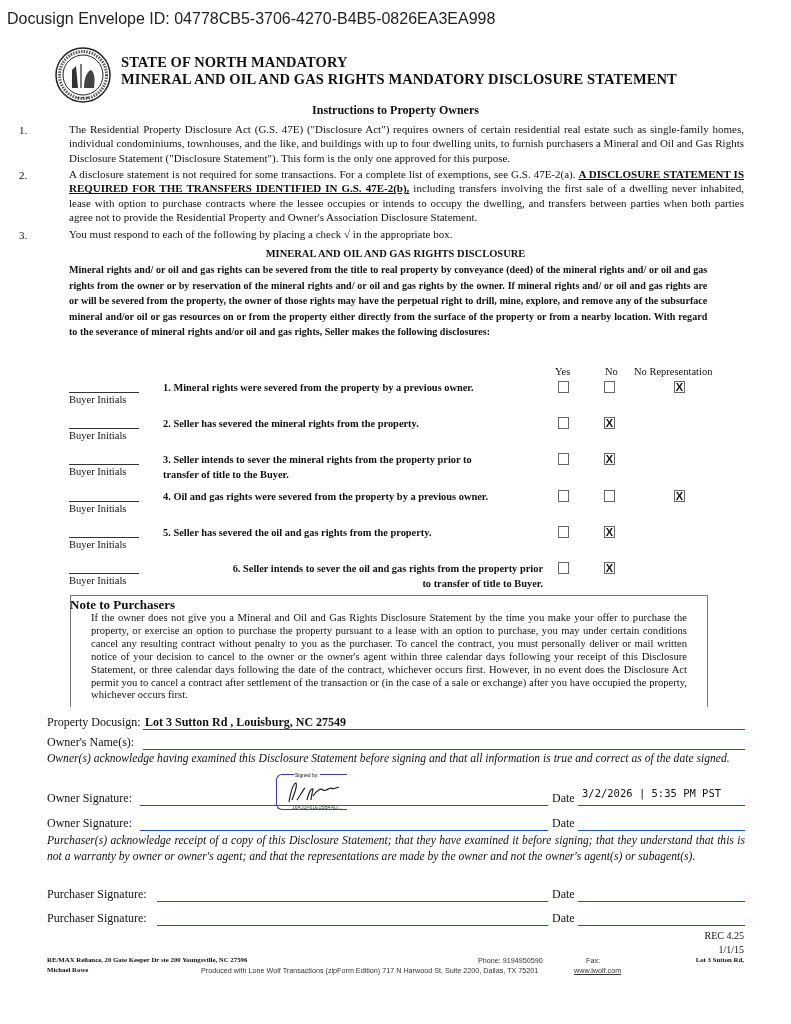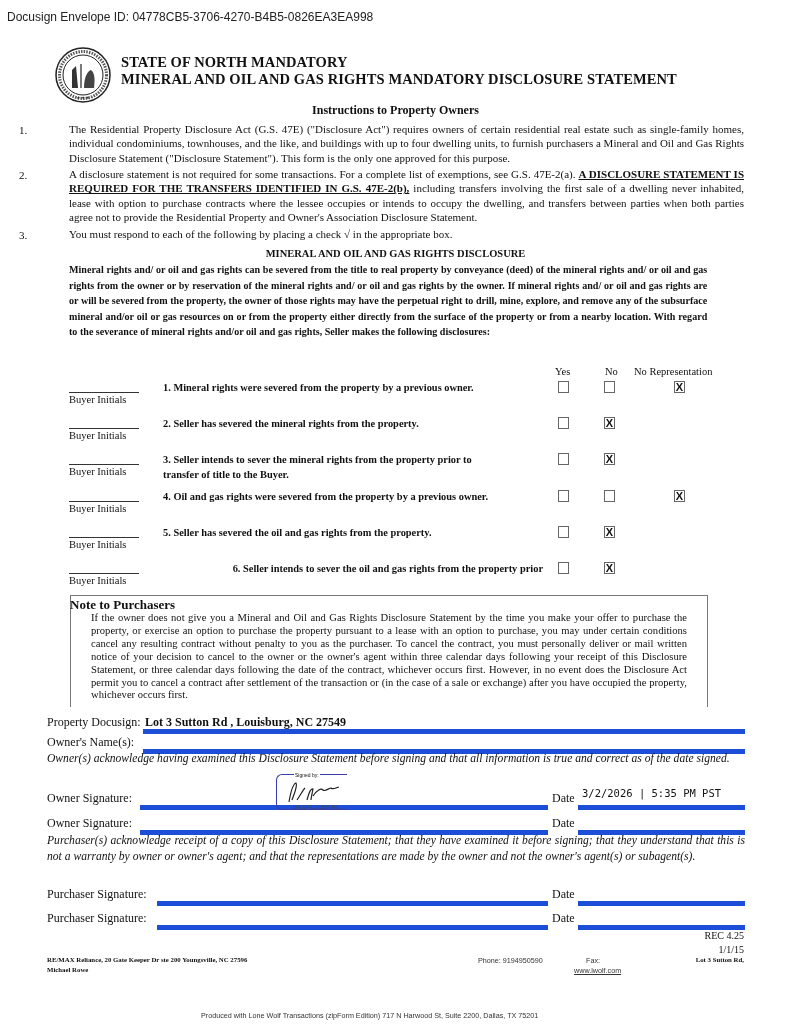--- a/index.html
+++ b/index.html
@@ -1,40 +1,40 @@
 <!DOCTYPE html>
 <html><head>
 <meta charset="utf-8">
 <style>
   html, body { margin:0; padding:0; background:#fff; }
   body { width:791px; height:1024px; position:relative; overflow:hidden; color:#111;
          font-family:"Liberation Serif", serif; }
   .abs { position:absolute; }
-  .envelope { left:7px; top:10px; font-family:"Liberation Sans", sans-serif; font-size:12px; color:#222; }
+  .envelope { left:7px; top:10px; font-family:"Liberation Sans", sans-serif; font-size:16px; color:#222; }
   .seal { left:54px; top:46px; width:58px; height:58px; }
   .title1 { left:121px; top:54px; font-weight:bold; font-size:14.5px; letter-spacing:0.1px; }
   .title2 { left:121px; top:71px; font-weight:bold; font-size:14.5px; letter-spacing:0.1px; }
   .instr-h { left:0; width:791px; top:103px; text-align:center; font-weight:bold; font-size:12px; }
   .num { font-size:11px; }
   .para { font-size:11px; line-height:14.4px; text-align:justify; }
   .para b.ul { text-decoration:underline; }
   .sect-h { left:0; width:791px; top:248px; text-align:center; font-weight:bold; font-size:10.5px; }
   .bold-para { left:69px; top:262px; width:658px; font-weight:bold; font-size:10.4px; line-height:15.5px; text-align:justify;
                font-family:"Liberation Serif", serif; transform:scaleX(0.97); transform-origin:left top; }
   .colhdr { font-weight:normal; font-size:10.5px; }
   .init-line { width:70px; border-top:1px solid #333; }
   .init-lbl { font-weight:normal; font-size:10.5px; }
   .q { font-weight:bold; font-size:10.4px; line-height:15px; }
   .cb { width:11px; height:12px; border:1px solid #666; box-sizing:border-box; background:#fff;
         font-family:"Liberation Sans", sans-serif; font-size:11px; line-height:10px; text-align:center; font-weight:bold; color:#111; }
   .note-box { left:70px; top:595px; width:638px; height:112px; border:1.5px solid #777; border-bottom:none; box-sizing:border-box; }
   .note-h { left:70px; width:752px; top:597px; text-align:left; font-weight:bold; font-size:13px; }
   .note-p { left:91px; top:612px; width:596px; font-size:10.6px; line-height:12.9px; text-align:justify; }
   .lbl { font-size:12px; }
-  .uline { border-bottom:5px solid #1d4ed8; }
+  .uline { border-bottom:1px solid #1d4ed8; }
   .ital { font-style:italic; font-size:11.6px; line-height:15.5px; text-align:justify; }
   .foot-b { font-weight:bold; font-size:6.8px; font-family:"Liberation Serif", serif; }
   .foot-s { font-size:7.2px; font-family:"Liberation Sans", sans-serif; color:#333; }
   .docusign { left:276px; top:774px; width:70px; height:34px; border:1.5px solid #3b3ba8; border-right:none; border-radius:6px 0 0 6px; }
 </style>
 </head>
 <body>
 
 <div class="abs envelope">Docusign Envelope ID: 04778CB5-3706-4270-B4B5-0826EA3EA998</div>
 
@@ -122,20 +122,21 @@
         <div></div>
       </div>
       <div class="abs cb" style="left: 558px; top: 526px;"></div>
       <div class="abs cb" style="left: 604px; top: 526px;">X</div>
     </div>
     <div>
       <div class="abs init-line" style="left:69px; top:573px;"></div>
       <div class="abs init-lbl" style="left:69px; top:575px;">Buyer Initials</div>
       <div class="abs q" style="left:163px; top:561px; width:380px;text-align:right;">
         <div>6. Seller intends to sever the oil and gas rights from the property prior</div>
+        <div>to transfer of title to Buyer.</div>
       </div>
       <div class="abs cb" style="left: 558px; top: 562px;"></div>
       <div class="abs cb" style="left: 604px; top: 562px;">X</div>
     </div>
   </div>
 
 <div class="abs note-box"></div>
 <div class="abs note-h">Note to Purchasers</div>
 <div class="abs note-p">If the owner does not give you a Mineral and Oil and Gas Rights Disclosure Statement by the time you make your offer to purchase the property, or exercise an option to purchase the property pursuant to a lease with an option to purchase, you may under certain conditions cancel any resulting contract without penalty to you as the purchaser. To cancel the contract, you must personally deliver or mail written notice of your decision to cancel to the owner or the owner's agent within three calendar days following your receipt of this Disclosure Statement, or three calendar days following the date of the contract, whichever occurs first. However, in no event does the Disclosure Act permit you to cancel a contract after settlement of the transaction or (in the case of a sale or exchange) after you have occupied the property, whichever occurs first.</div>
 
@@ -183,14 +184,14 @@
 <div class="abs lbl" style="left:552px; top:911px;">Date</div>
 <div class="abs uline" style="left:578px; top:910px; width:167px; height:15px;"></div>
 
 <div class="abs" style="right:47px; top:930px; font-size:10px; text-align:right;margin-left:48px;">REC 4.25</div>
 <div class="abs" style="right:47px; top:944px; font-size:10px; text-align:right;">1/1/15</div>
 <div class="abs foot-b" style="left:47px; top:956px;">RE/MAX Reliance, 20 Gate Keeper Dr ste 200 Youngsville, NC 27596</div>
 <div class="abs foot-s" style="left:478px; top:956px;">Phone: 9194950590</div>
 <div class="abs foot-s" style="left:586px; top:956px;">Fax:</div>
 <div class="abs foot-b" style="right:47px; top:956px; text-align:right;">Lot 3 Sutton Rd,</div>
 <div class="abs foot-b" style="left:47px; top:966px;">Michael Rowe</div>
-<div class="abs foot-s" style="left:201px; top:966px;margin-top:45px;">Produced with Lone Wolf Transactions (zipForm Edition) 717 N Harwood St, Suite 2200, Dallas, TX  75201</div>
+<div class="abs foot-s" style="left:201px; top:966px;">Produced with Lone Wolf Transactions (zipForm Edition) 717 N Harwood St, Suite 2200, Dallas, TX  75201</div>
 <div class="abs foot-s" style="left:574px; top:966px; text-decoration:underline;">www.lwolf.com</div>
 
 </body></html>

